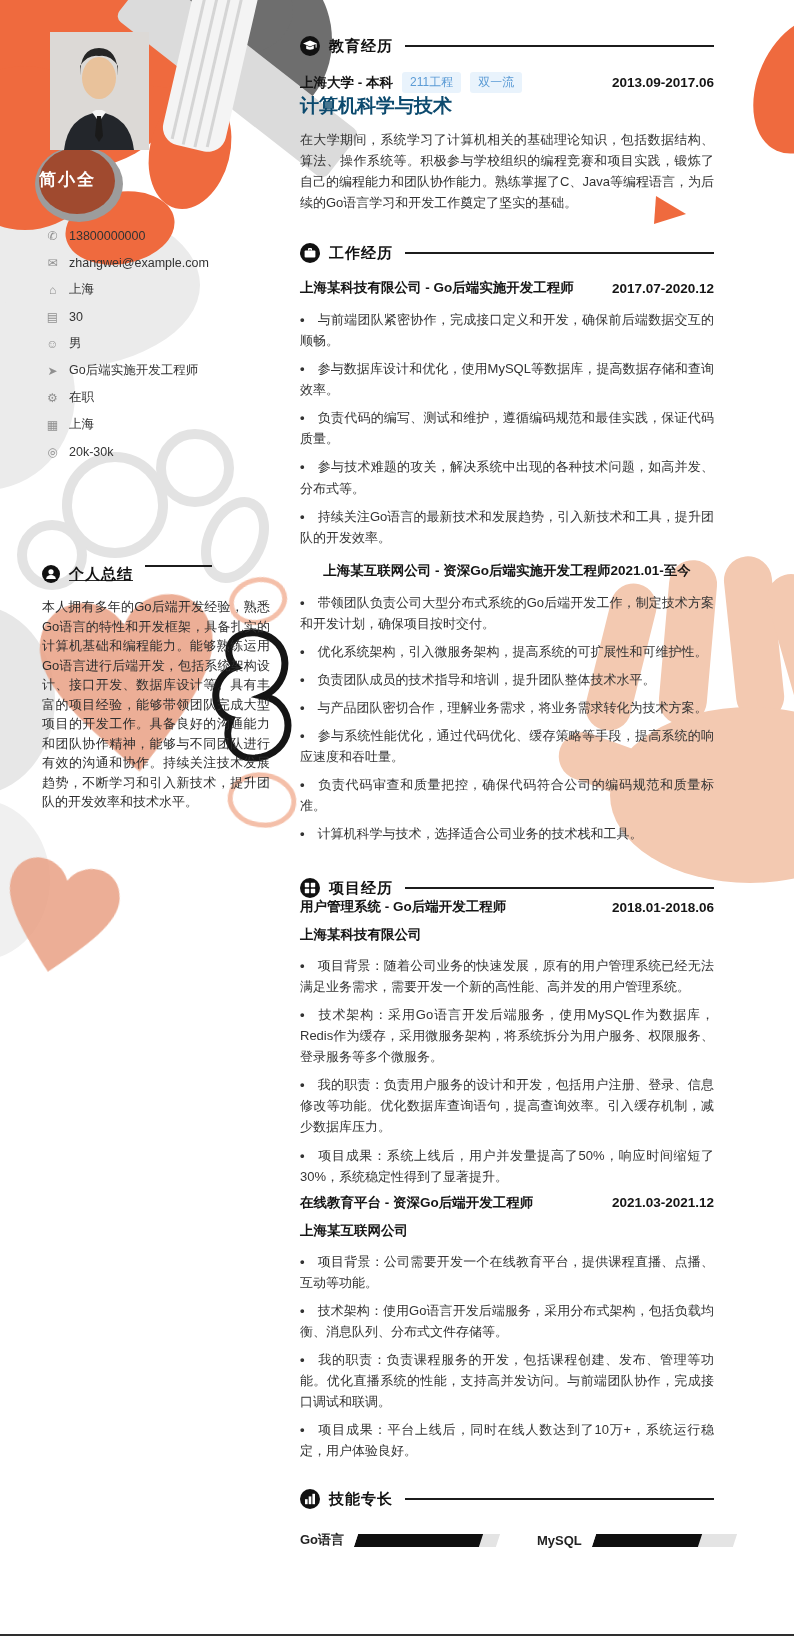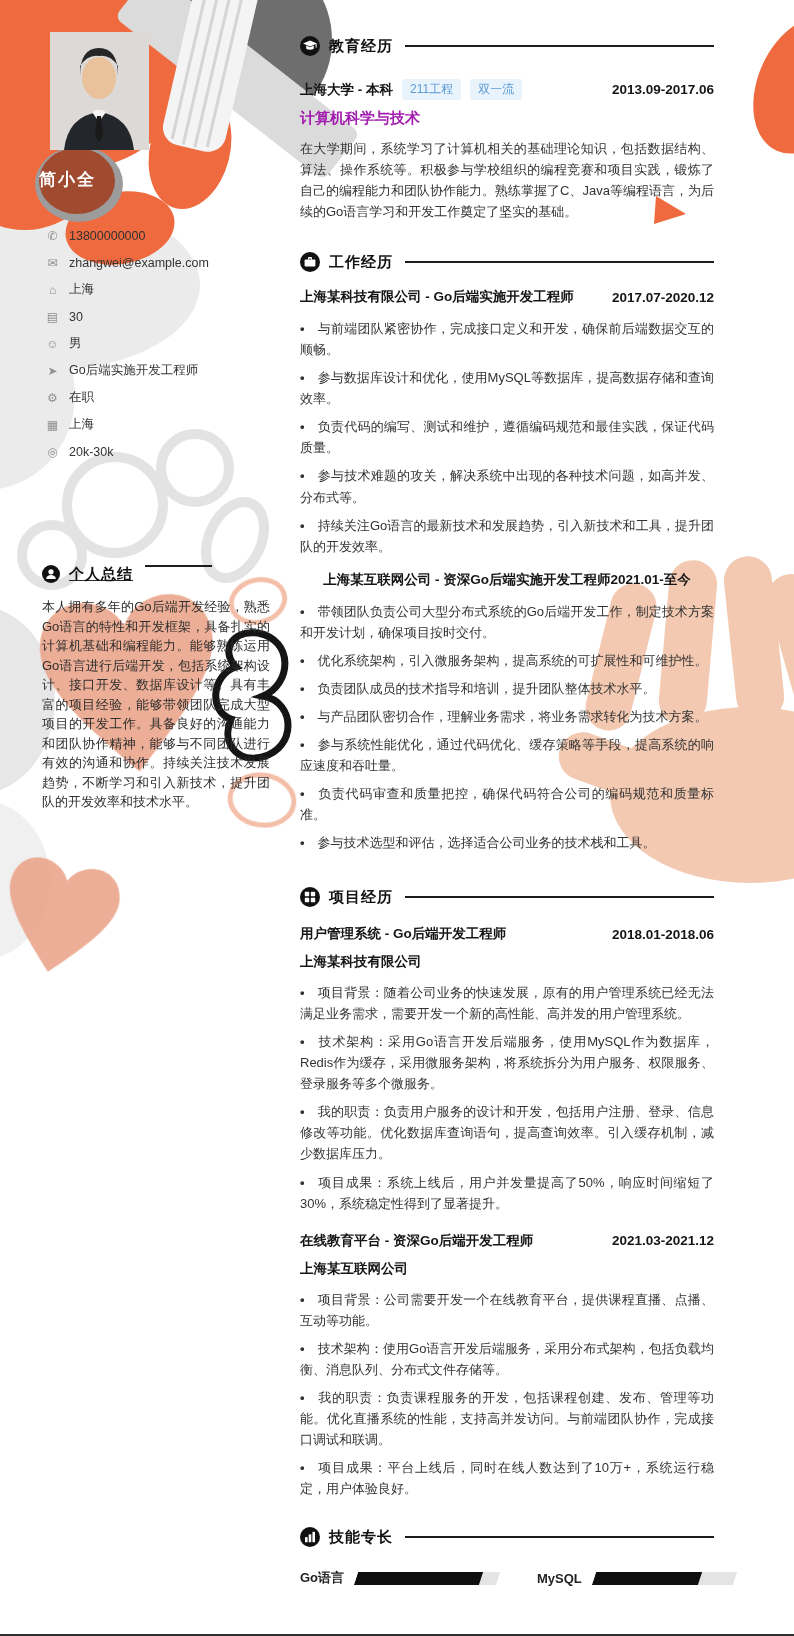--- a/index.html
+++ b/index.html
@@ -35,30 +35,30 @@
   .main{position:absolute;left:300px;top:36px;width:414px;z-index:2;}
   .row-between{display:flex;justify-content:space-between;align-items:center;}
   .h-entry{font-size:13.5px;font-weight:700;color:#151515;}
   .h-date{font-size:13.5px;font-weight:700;color:#151515;white-space:nowrap;}
   .badge{display:inline-block;font-size:12px;color:#5b9bd5;background:#e9f3fc;border-radius:3px;
     padding:2px 8px;margin-left:9px;font-weight:400;vertical-align:1px;}
   .body-p{font-size:13px;line-height:1.62;color:#333;text-align:justify;}
   .li{font-size:13px;line-height:1.62;color:#333;margin-bottom:7px;text-align:justify;}
   .li::before{content:"•";font-weight:700;margin-right:13px;}
 
-  .edu-row{margin-top:23px;}
-  .edu-major{margin-top:9px;font-size:15px;font-weight:700;color:#a21caf;}
+  .edu-row{margin-top:16px;}
+  .edu-major{font-size:19px;font-weight:700;color:#0c4a6e;}
   .edu-desc{margin-top:10px;}
 
   .sec-work{margin-top:30px;}
   .job-row{margin-top:16px;margin-bottom:12px;}
   .job-row2{margin-top:14px;margin-bottom:12px;justify-content:center;}
 
   .sec-proj{margin-top:34px;}
-  .proj-row{margin-top:18px;}
+  .proj-row{}
   .proj-co{margin-top:10px;margin-bottom:11px;font-size:13.5px;font-weight:700;color:#151515;}
 
   .sec-skill{margin-top:28px;}
   .skill-grid{margin-top:22px;display:grid;grid-template-columns:198px 198px;column-gap:40px;row-gap:19px;gap:39px;}
   .skill-row{display:flex;align-items:center;}
   .skill-name{font-size:13px;font-weight:600;color:#222;margin-right:12px;white-space:nowrap;}
   .skill-bar{flex:1;height:13px;background:#e4e4e4;transform:skewX(-18deg);overflow:hidden;}
   .skill-fill{display:block;height:100%;background:#0f0f0f;}
 </style>
 </head>
@@ -251,21 +251,21 @@
     <div class="row-between job-row2">
       <span class="h-entry">上海某互联网公司 - 资深Go后端实施开发工程师</span>
       <span class="h-date">2021.01-至今</span>
     </div>
     <div class="li"><span>带领团队负责公司大型分布式系统的Go后端开发工作，制定技术方案和开发计划，确保项目按时交付。</span></div>
     <div class="li"><span>优化系统架构，引入微服务架构，提高系统的可扩展性和可维护性。</span></div>
     <div class="li"><span>负责团队成员的技术指导和培训，提升团队整体技术水平。</span></div>
     <div class="li"><span>与产品团队密切合作，理解业务需求，将业务需求转化为技术方案。</span></div>
     <div class="li"><span>参与系统性能优化，通过代码优化、缓存策略等手段，提高系统的响应速度和吞吐量。</span></div>
     <div class="li"><span>负责代码审查和质量把控，确保代码符合公司的编码规范和质量标准。</span></div>
-    <div class="li"><span>参与技术选型和评估，选择适合公司业务的技术栈和工具。</span></div>
+    <div class="li"><span>计算机科学与技术，选择适合公司业务的技术栈和工具。</span></div>
   </div>
 
   <div class="section sec-proj">
     <div class="sec-head">
       <svg class="sic" viewBox="0 0 20 20">
         <circle cx="10" cy="10" r="10" fill="#111"></circle>
         <g fill="#fff">
           <rect x="4.8" y="4.8" width="4.4" height="4.4" rx="0.6"></rect>
           <rect x="10.8" y="4.8" width="4.4" height="4.4" rx="0.6"></rect>
           <rect x="4.8" y="10.8" width="4.4" height="4.4" rx="0.6"></rect>

